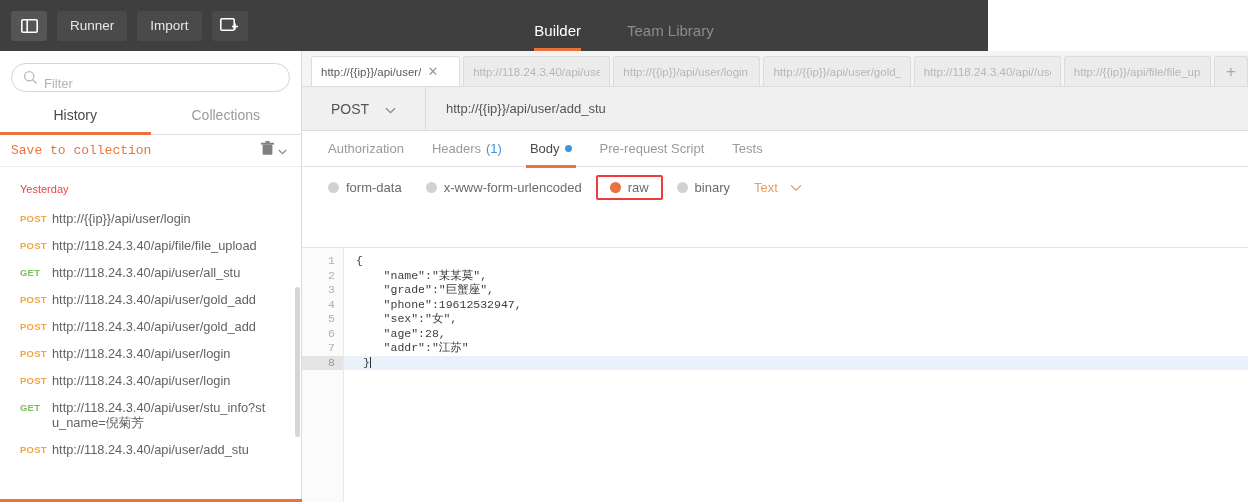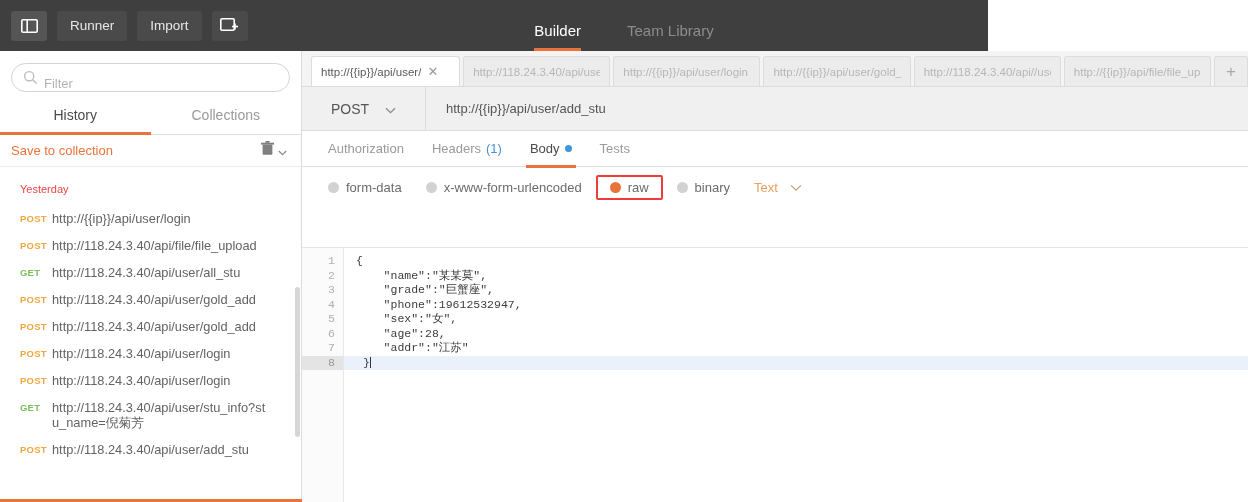--- a/index.html
+++ b/index.html
@@ -72,21 +72,21 @@
     cursor: pointer; position: relative; line-height: 26px;
   }
   .side-tab.active { color: #4a4a4a; }
   .side-tab.active::after {
     content: ""; position: absolute; left: -11px; right: 0px; bottom: -1px;
     height: 3px; background: #e8743b;
   }
 
   .save-row {
     height: 32px; display: flex; align-items: center; justify-content: space-between;
-    padding: 0 14px 0 11px; border-bottom: 1px solid #ececec;
+    padding: 0 14px 0 11px; border-bottom: 1px solid #ececec; font-family: Liberation Mono, monospace;
   }
   .save-link { color: #e8743b; font-size: 13px; cursor: pointer; }
   .trash-grp { display: flex; align-items: center; gap: 4px; cursor: pointer; }
 
   .hist-scroll {
     flex: 1; overflow: hidden; position: relative;
   }
   .hist-day {
     font-size: 11px; color: #ef4444; padding: 16px 0 10px 20px;
   }
@@ -384,20 +384,23 @@
       </div>
       <div class="subtab">
         <span>Headers</span>
         <span class="hdr-count">(1)</span>
       </div>
       <div class="subtab active">
         <span>Body</span>
         <span class="blue-dot"></span>
       </div>
       <div class="subtab">
+        <span>Pre-request Script</span>
+      </div>
+      <div class="subtab">
         <span>Tests</span>
       </div>
     </div>
 
     <div class="bodytypes">
       <div class="bt-opt">
         <span class="radio"></span>
         <span>form-data</span>
       </div>
       <div class="bt-opt">

